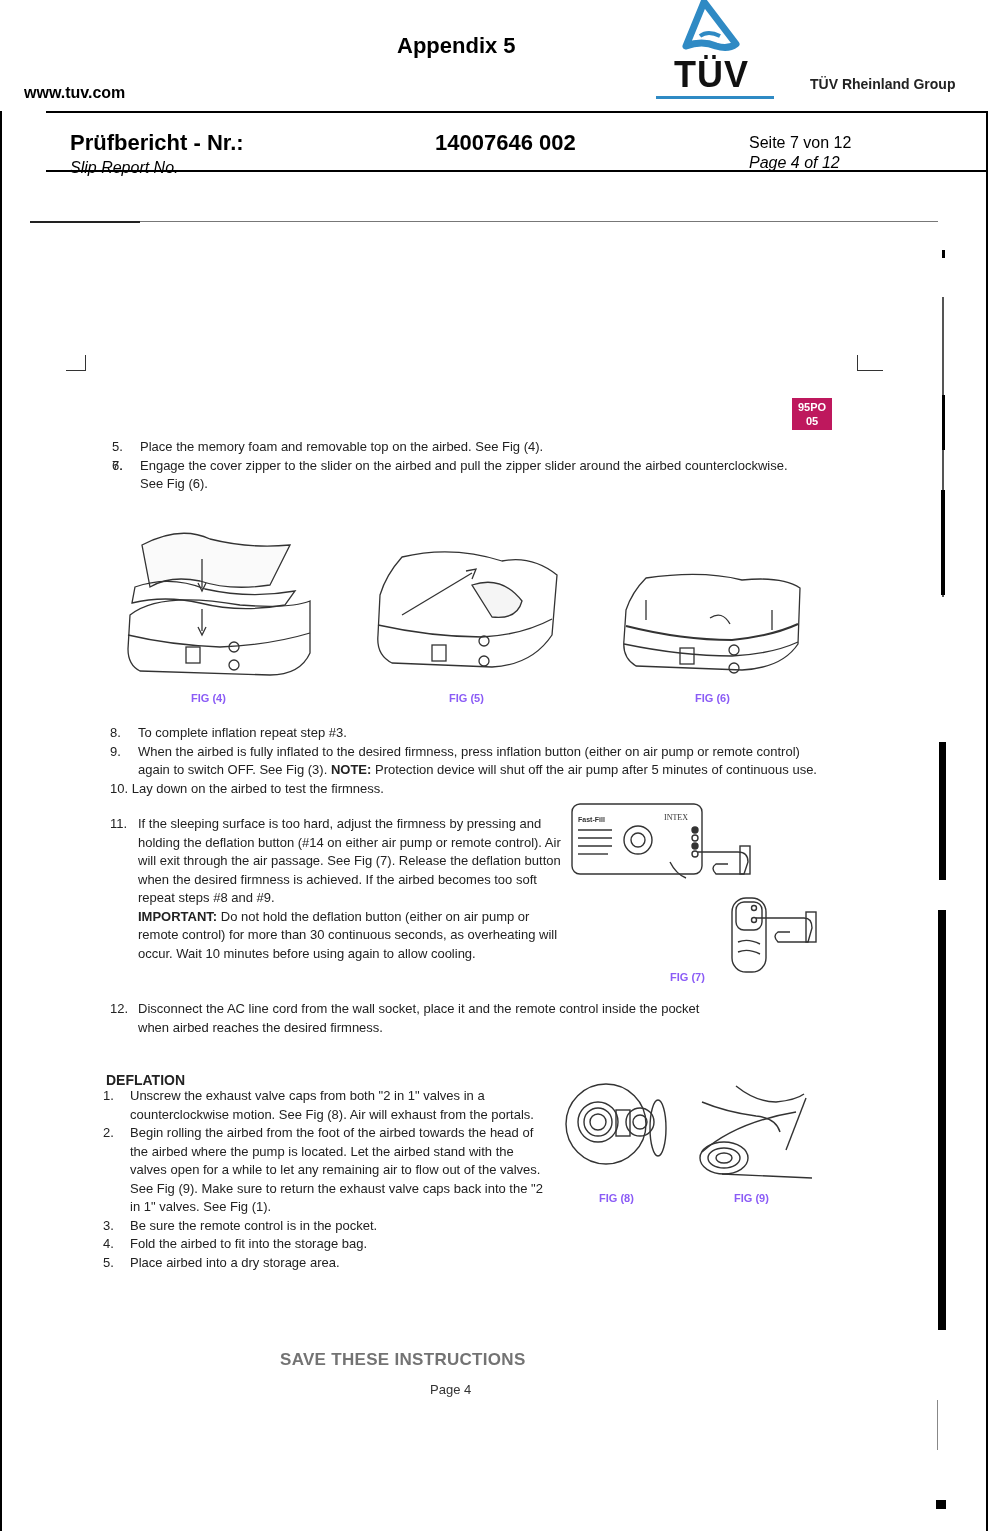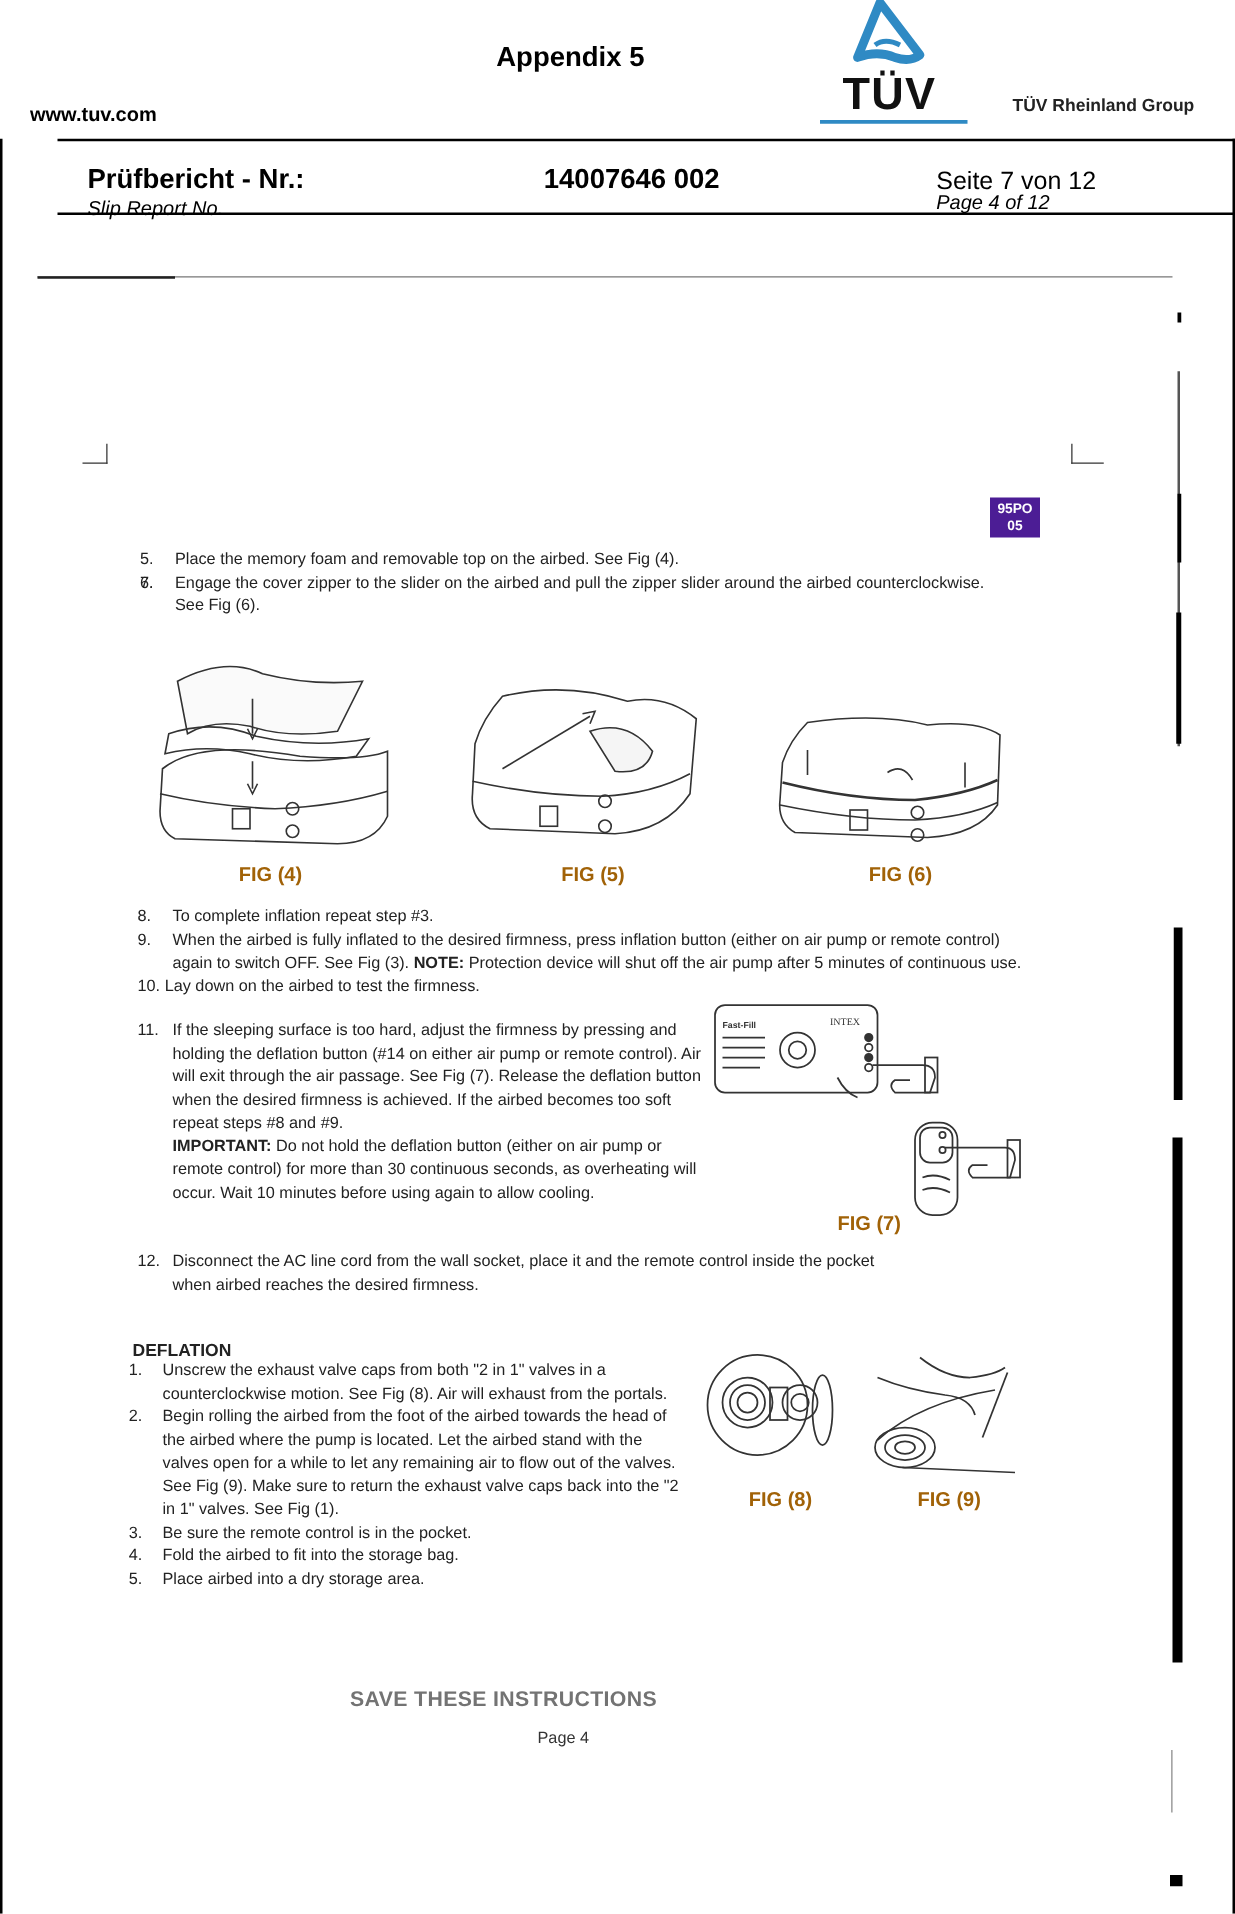--- a/index.html
+++ b/index.html
@@ -11,51 +11,51 @@
   .appendix { position: absolute; left: 397px; top: 33px; font-size: 22px; font-weight: bold; color: #000; }
   .logo { position: absolute; left: 656px; top: 0; width: 120px; height: 102px; }
   .logo .tuv-word { position: absolute; left: 18px; top: 54px; font-size: 36px; font-weight: bold; color: #111; letter-spacing: 1px; font-family: "Liberation Sans", sans-serif; }
   .logo .underline { position: absolute; left: 0; top: 96px; width: 118px; height: 3px; background: #2f8ac4; }
   .group-name { position: absolute; left: 810px; top: 76px; font-size: 14px; font-weight: bold; color: #222; }
 
   .report-box { position: absolute; left: 0; top: 111px; width: 988px; height: 61px; border-top: 2px solid #000; border-bottom: 2px solid #000; margin-left: 46px; }
   .rb-label { position: absolute; left: 24px; top: 17px; font-size: 22px; font-weight: bold; color: #000; }
   .rb-sub { position: absolute; left: 24px; top: 46px; font-size: 16px; font-style: italic; color: #000; }
   .rb-number { position: absolute; left: 389px; top: 17px; font-size: 22px; font-weight: bold; color: #000; }
-  .rb-page-de { position: absolute; left: 703px; top: 21px; font-size: 20px; color: #000; }
+  .rb-page-de { position: absolute; left: 703px; top: 21px; font-size: 16px; color: #000; }
   .rb-page-en { position: absolute; left: 703px; top: 41px; font-size: 16px; font-style: italic; color: #000; }
 
   
   .frame-left { position: absolute; left: 0; top: 111px; width: 2px; height: 1420px; background: #000; }
   .frame-right { position: absolute; left: 986px; top: 111px; width: 2px; height: 1420px; background: #000; }
 
   
   .scan-topline { position: absolute; left: 30px; top: 221px; width: 908px; height: 1px; background: #777; }
   .scan-topline-dark { position: absolute; left: 30px; top: 221px; width: 110px; height: 2px; background: #222; }
   .crop-mark { position: absolute; border-color: #333; border-style: solid; }
   .crop-l { left: 66px; top: 355px; width: 20px; height: 16px; border-width: 0 1px 1px 0; }
   .crop-r { left: 857px; top: 355px; width: 26px; height: 16px; border-width: 0 0 1px 1px; }
 
   .right-bar { position: absolute; background: #000; }
 
-  .badge { position: absolute; left: 792px; top: 398px; width: 40px; height: 32px; background: #4c1d95; color: #fff; font-size: 11px; font-weight: bold; text-align: center; line-height: 14px; padding-top: 2px; }
+  .badge { position: absolute; left: 792px; top: 398px; width: 40px; height: 32px; background: #be185d; color: #fff; font-size: 11px; font-weight: bold; text-align: center; line-height: 14px; padding-top: 2px; }
 
   .steps { position: absolute; font-size: 13px; line-height: 18.5px; color: #222; font-family: "Liberation Sans", sans-serif; }
   .steps .row { position: relative; padding-left: 28px; }
   .steps .num { position: absolute; left: 0; top: 0; }
   .bold { font-weight: bold; }
 
   .steps-a { left: 112px; top: 438px; width: 700px; }
   .steps-b { left: 110px; top: 724px; width: 720px; }
   .steps-c { left: 110px; top: 815px; width: 460px; }
   .steps-d { left: 110px; top: 1000px; width: 620px; }
   .steps-e { left: 103px; top: 1087px; width: 450px; }
   .steps-e .row { padding-left: 27px; }
 
-  .fig-caption { position: absolute; font-size: 16px; font-weight: bold; color: #a16207; padding-left: 16px; }
+  .fig-caption { position: absolute; font-size: 11px; font-weight: bold; color: #8b5cf6; padding-left: 16px; }
 
   .fig { position: absolute; }
 
   .defl-title { position: absolute; left: 106px; top: 1072px; font-size: 14px; font-weight: bold; color: #222; }
 
   .save-title { position: absolute; left: 280px; top: 1350px; font-size: 17px; font-weight: bold; color: #737373; letter-spacing: 0.3px; }
   .save-page { position: absolute; left: 430px; top: 1382px; font-size: 13px; color: #333; }
 
   .corner-square { position: absolute; left: 936px; top: 1500px; width: 10px; height: 9px; background: #000; }
 </style>

